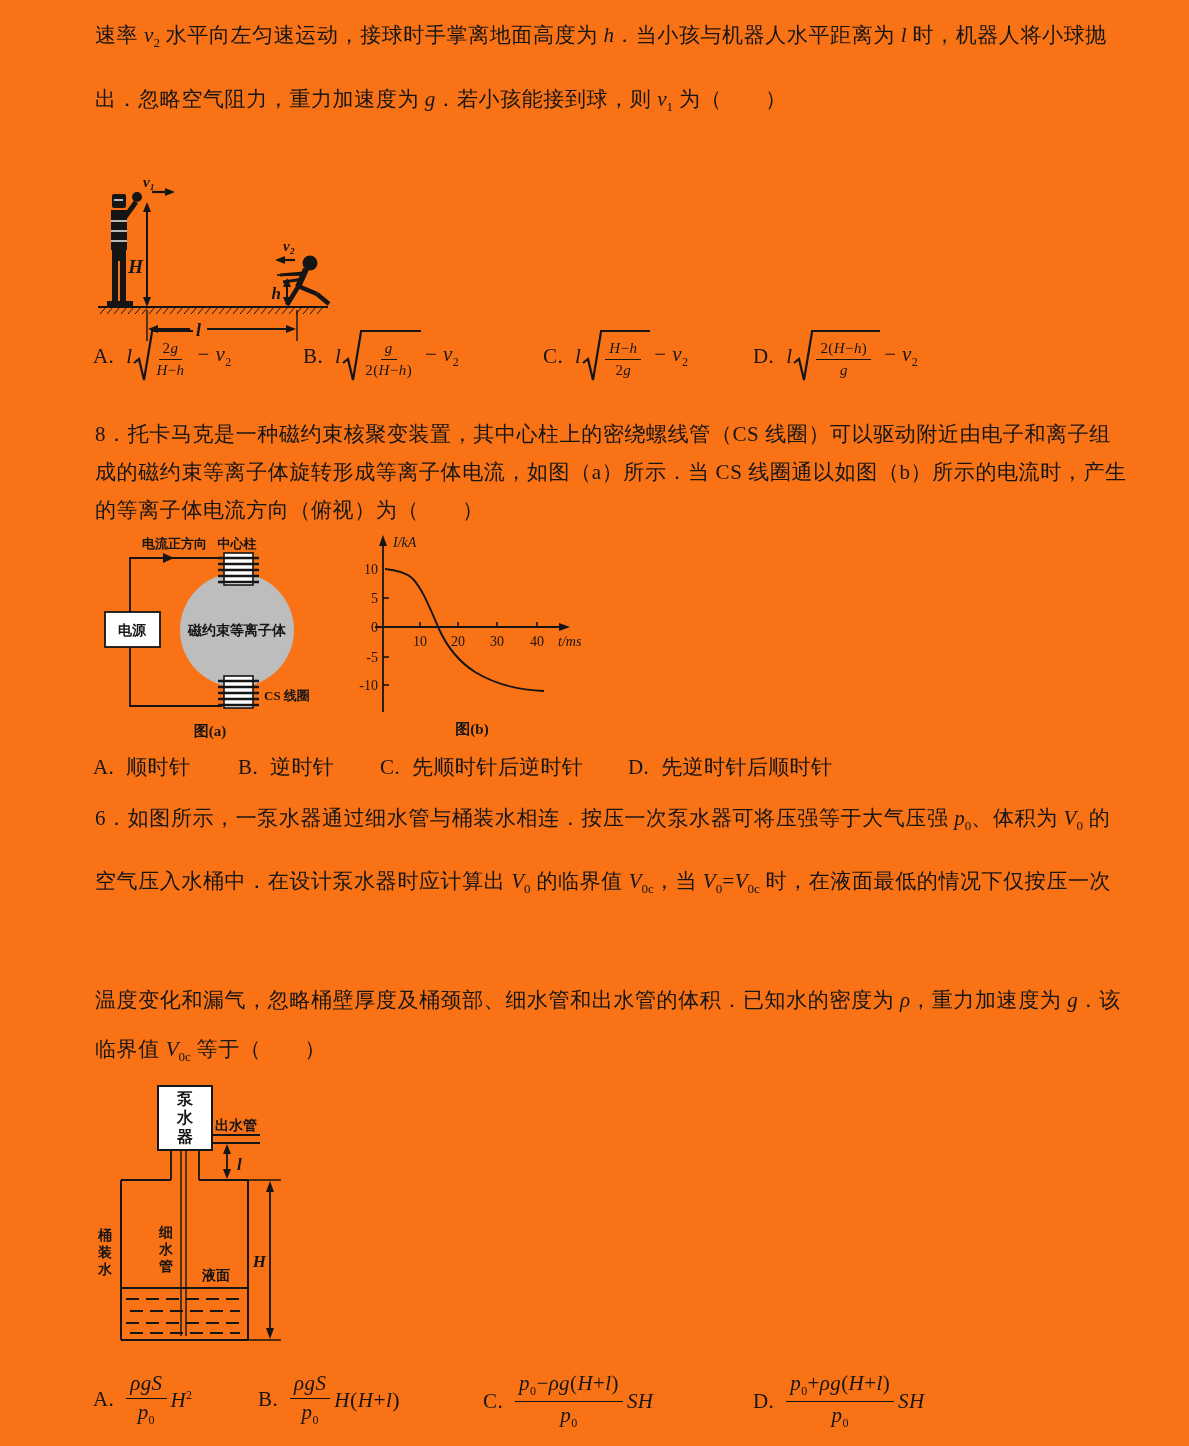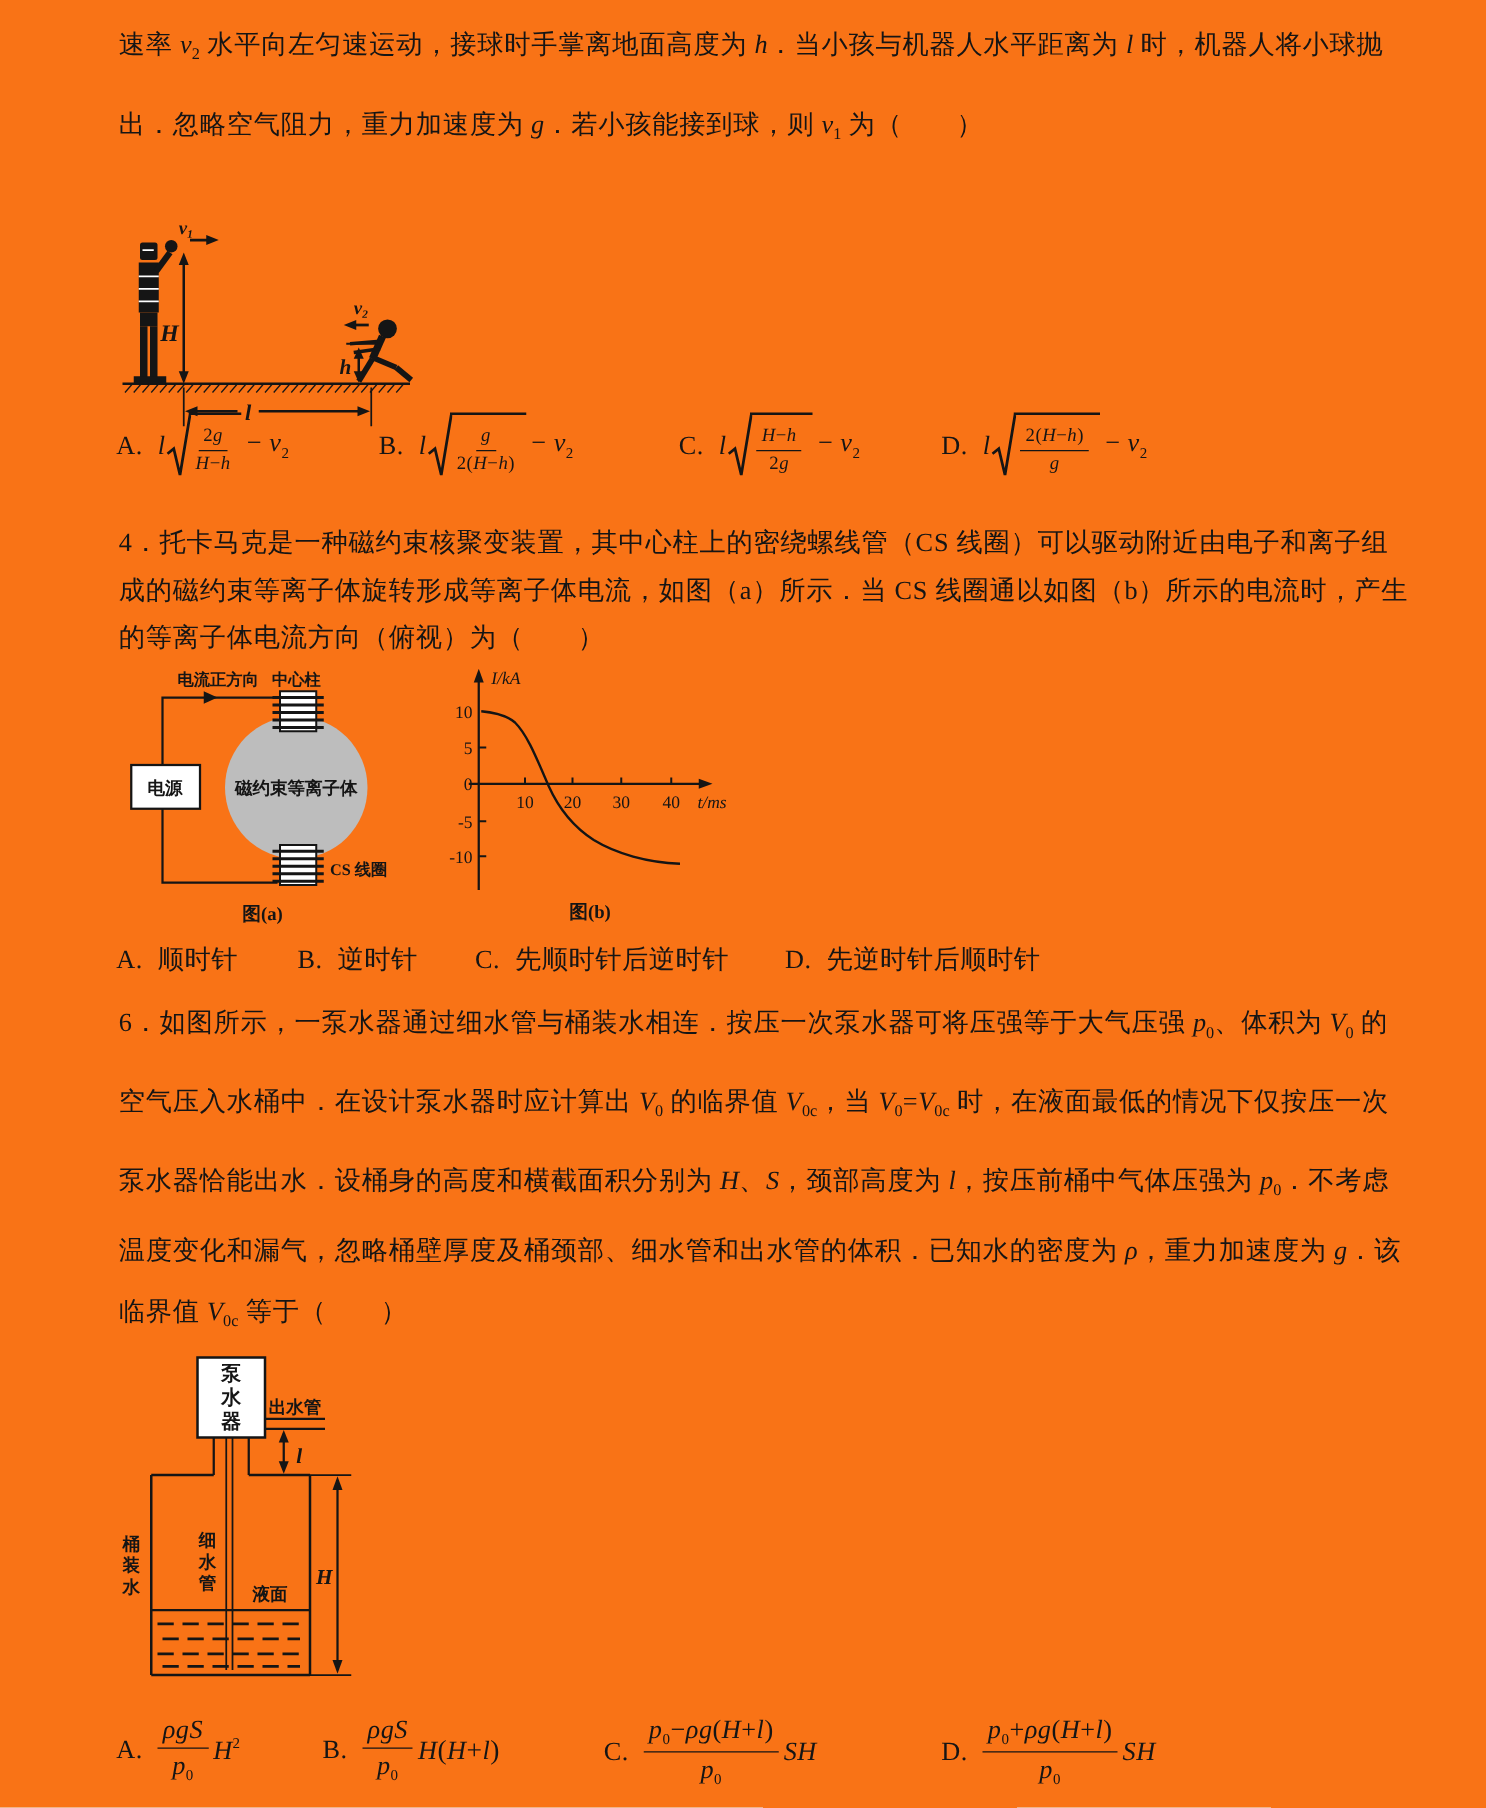--- a/index.html
+++ b/index.html
@@ -196,21 +196,21 @@
           <polyline points="1,33 6,29 11,50 19,2" fill="none" stroke="#151515" stroke-width="2.2"></polyline>
         </svg>
         <span class="sqc"><span class="frac">
             <span class="num">2(<i>H</i>−<i>h</i>)</span>
             <span class="den"><i>g</i></span>
           </span></span>
       </span>
     <span class="tail">− <i>v</i><sub>2</sub></span>
   </div>
 
-  <div class="tline" style="top:419px;">4．托卡马克是一种磁约束核聚变装置，其中心柱上的密绕螺线管（CS 线圈）可以驱动附近由电子和离子组</div>
+  <div class="tline" style="top:419px;">8．托卡马克是一种磁约束核聚变装置，其中心柱上的密绕螺线管（CS 线圈）可以驱动附近由电子和离子组</div>
   <div class="tline" style="top:457px;">成的磁约束等离子体旋转形成等离子体电流，如图（a）所示．当 CS 线圈通以如图（b）所示的电流时，产生</div>
   <div class="tline" style="top:495px;">的等离子体电流方向（俯视）为（　　）</div>
 
   <div class="fig" style="left:100px;top:530px;">
     <svg width="258" height="215" viewBox="0 0 258 215">
       <text x="42" y="18" font-size="13" font-weight="bold">电流正方向</text>
       <text x="137" y="18" font-size="13" font-weight="bold" text-anchor="middle">中心柱</text>
 
       <polyline points="30,82 30,28 120,28" fill="none" stroke="#151515" stroke-width="1.8"></polyline>
       <polygon points="74,28 63,23 63,33" fill="#151515"></polygon>
@@ -297,21 +297,20 @@
     <span class="lab">C.</span>
     <span>先顺时针后逆时针</span>
   </div>
   <div class="opt" style="left:628px;top:753px;">
     <span class="lab">D.</span>
     <span>先逆时针后顺时针</span>
   </div>
 
   <div class="tline" style="top:803px;">6．如图所示，一泵水器通过细水管与桶装水相连．按压一次泵水器可将压强等于大气压强 <i>p</i><sub>0</sub>、体积为 <i>V</i><sub>0</sub> 的</div>
   <div class="tline" style="top:866px;">空气压入水桶中．在设计泵水器时应计算出 <i>V</i><sub>0</sub> 的临界值 <i>V</i><sub>0c</sub>，当 <i>V</i><sub>0</sub>=<i>V</i><sub>0c</sub> 时，在液面最低的情况下仅按压一次</div>
-  <div class="tline" style="top:929px;">泵水器恰能出水．设桶身的高度和横截面积分别为 <i>H</i>、<i>S</i>，颈部高度为 <i>l</i>，按压前桶中气体压强为 <i>p</i><sub>0</sub>．不考虑</div>
   <div class="tline" style="top:985px;">温度变化和漏气，忽略桶壁厚度及桶颈部、细水管和出水管的体积．已知水的密度为 <i>ρ</i>，重力加速度为 <i>g</i>．该</div>
   <div class="tline" style="top:1034px;">临界值 <i>V</i><sub>0c</sub> 等于（　　）</div>
 
   <div class="fig" style="left:88px;top:1078px;">
     <svg width="210" height="272" viewBox="0 0 210 272">
 
       <rect x="70" y="8" width="54" height="64" fill="#ffffff" stroke="#151515" stroke-width="2"></rect>
       <g font-size="16" font-weight="bold" text-anchor="middle">
         <text x="97" y="26">泵</text>
         <text x="97" y="45">水</text>

